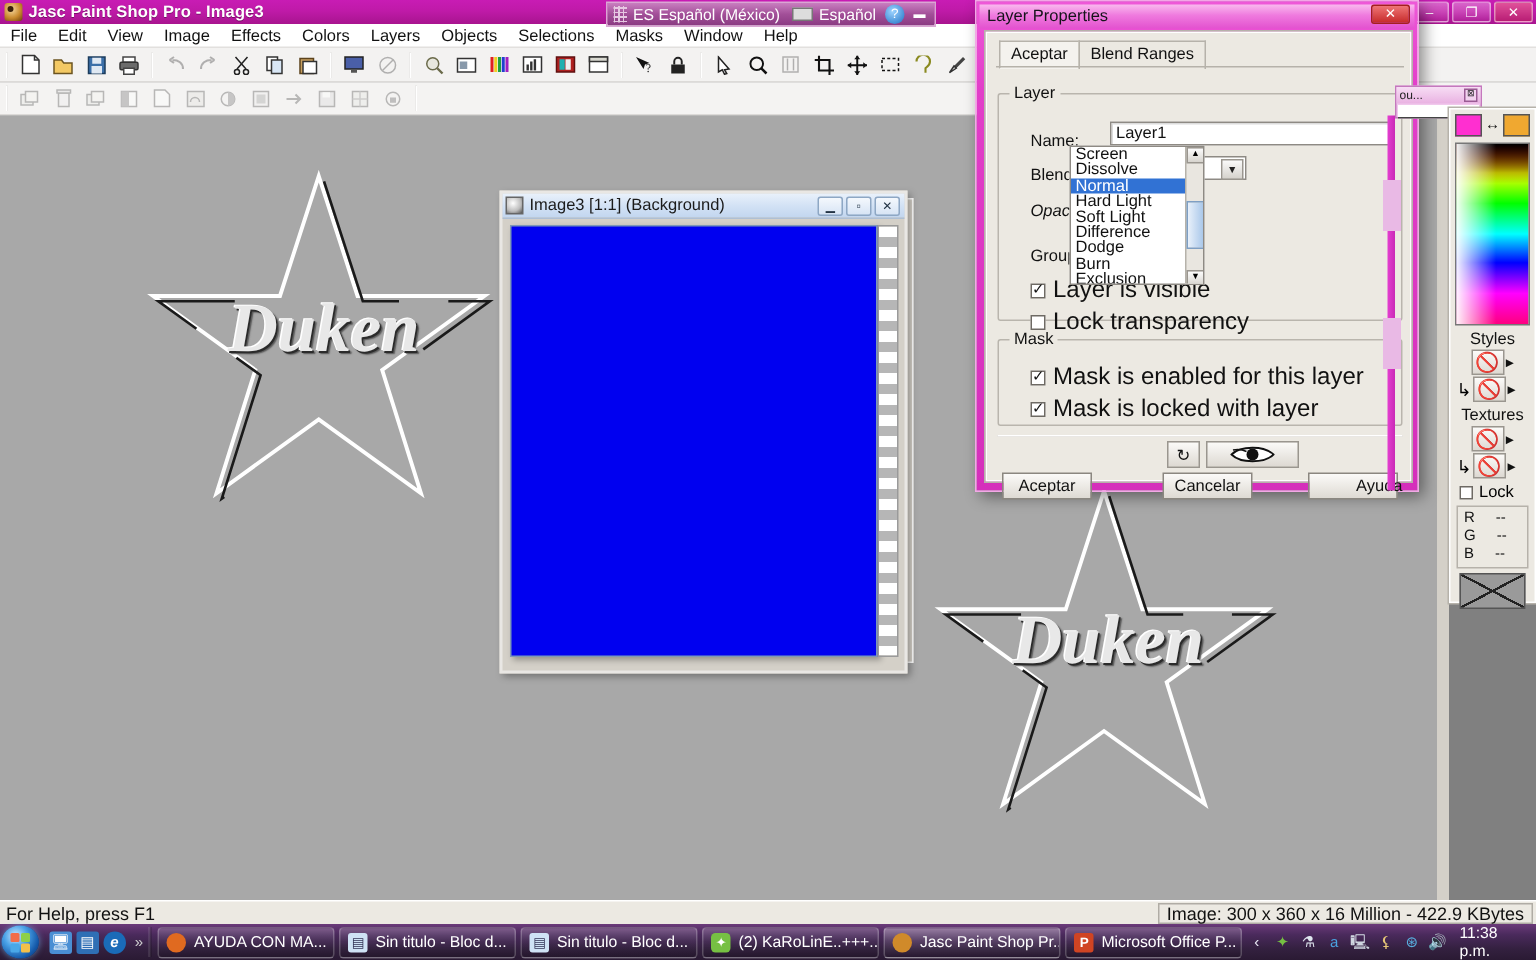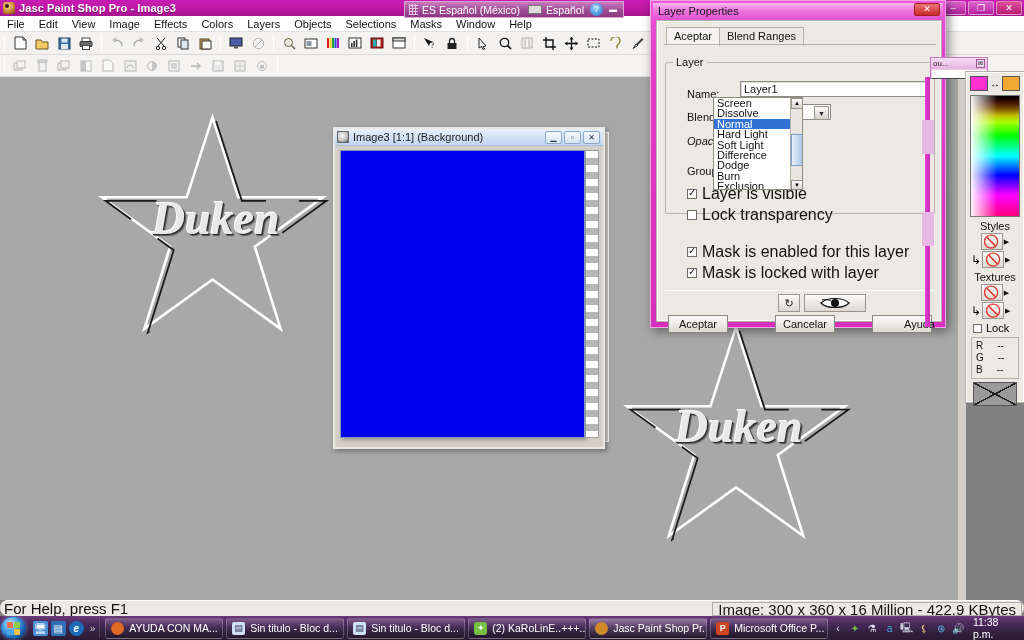--- a/index.html
+++ b/index.html
@@ -312,21 +312,21 @@
 
   .pinkstrip {
     position: absolute; left: 925px; top: 77px; width: 5px; height: 250px;
     background: linear-gradient(90deg,#e43fd0,#c92ab6);
   }
 
   
   .statusbar {
     position: absolute; left: 0; top: 600px; width: 1024px; height: 16px;
     background: #ece9e2; border-top: 1px solid #fff;
-    display: flex; align-items: center; font-size: 15px; color: #111; border-radius: 8px;
+    display: flex; align-items: center; font-size: 12px; color: #111;
   }
   .status-left { padding-left: 4px; }
   .status-right {
     margin-left: auto; margin-right: 2px; border: 1px solid #b0aca5;
     padding: 0 5px; background: #ece9e2; height: 14px; line-height: 13px;
   }
 
   
   .taskbar {
     position: absolute; left: 0; top: 616px; width: 1024px; height: 24px;
@@ -770,20 +770,23 @@
 
       <div class="chk on" style="left:29px; top:163px;">
         <span class="box"></span>
         <span>Layer is visible</span>
       </div>
       <div class="chk" style="left:29px; top:184px;">
         <span class="box"></span>
         <span>Lock transparency</span>
       </div>
 
+      <div class="group grp-mask">
+        <span class="group-label">Mask</span>
+      </div>
       <div class="chk on" style="left:29px; top:221px;">
         <span class="box"></span>
         <span>Mask is enabled for this layer</span>
       </div>
       <div class="chk on" style="left:29px; top:242px;">
         <span class="box"></span>
         <span>Mask is locked with layer</span>
       </div>
 
       <div class="dlg-sep"></div>

